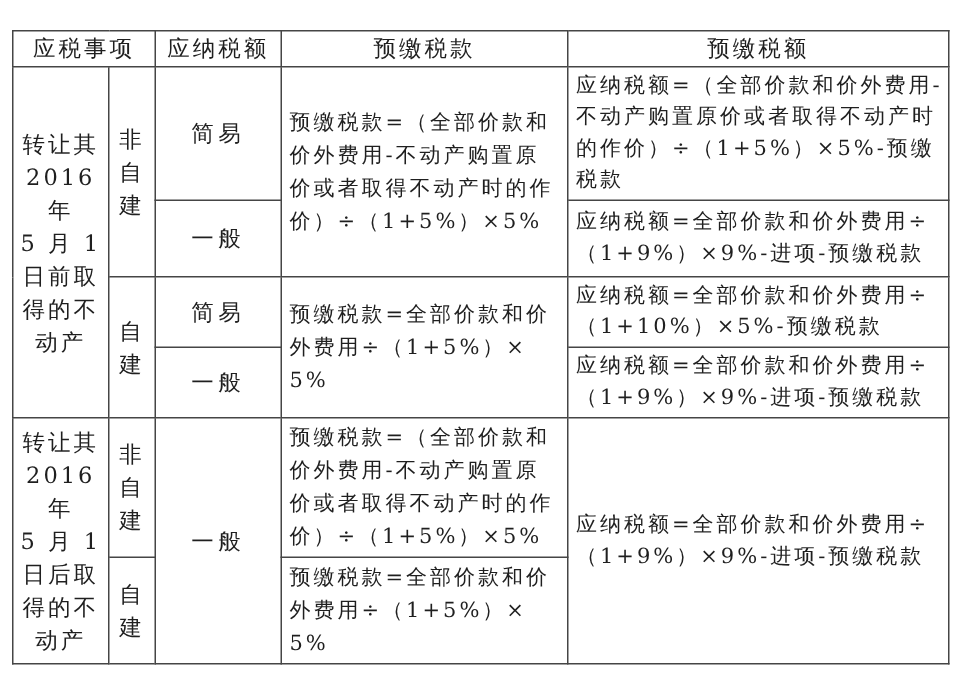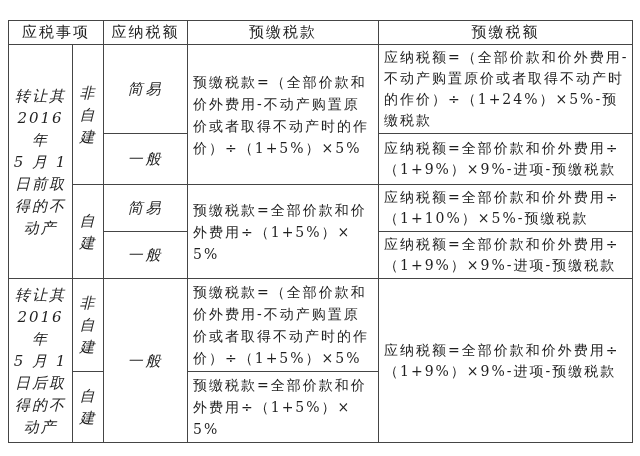--- a/index.html
+++ b/index.html
@@ -36,21 +36,20 @@
     font-size: 15px;
     letter-spacing: 2px;
     text-align: center;
     padding: 2px 0;
   }
   td.item-cell, td.sub-cell, td.method-cell {
     text-align: center;
     white-space: pre-line;
     font-size: 15px;
     letter-spacing: 2px;
-    font-style: italic;
   }
   td.item-cell { line-height: 22px; }
   td.sub-cell { line-height: 22px; }
   td.method-cell { line-height: 20px; letter-spacing: 3px; }
   td.formula-cell {
     text-align: left;
     font-size: 14px;
     letter-spacing: 2px;
     line-height: 21px;
     padding: 2px 3px 2px 5px;
@@ -93,21 +92,21 @@
 2016 年
 5 月 1
 日前取
 得的不
 动产</td>
       <td class="sub-cell" rowspan="2">非
 自
 建</td>
       <td class="method-cell">简易</td>
       <td class="formula-cell prepaid-col" rowspan="2">预缴税款=（全部价款和价外费用-不动产购置原价或者取得不动产时的作价）÷（1+5%）×5%</td>
-      <td class="formula-cell">应纳税额=（全部价款和价外费用-不动产购置原价或者取得不动产时的作价）÷（1+24%）×5%-预缴税款</td>
+      <td class="formula-cell">应纳税额=（全部价款和价外费用-不动产购置原价或者取得不动产时的作价）÷（1+5%）×5%-预缴税款</td>
     </tr>
 
     <tr class="r-b">
       <td class="method-cell">一般</td>
       <td class="formula-cell">应纳税额=全部价款和价外费用÷（1+9%）×9%-进项-预缴税款</td>
     </tr>
 
     <tr class="r-c">
       <td class="sub-cell" rowspan="2">自
 建</td>

